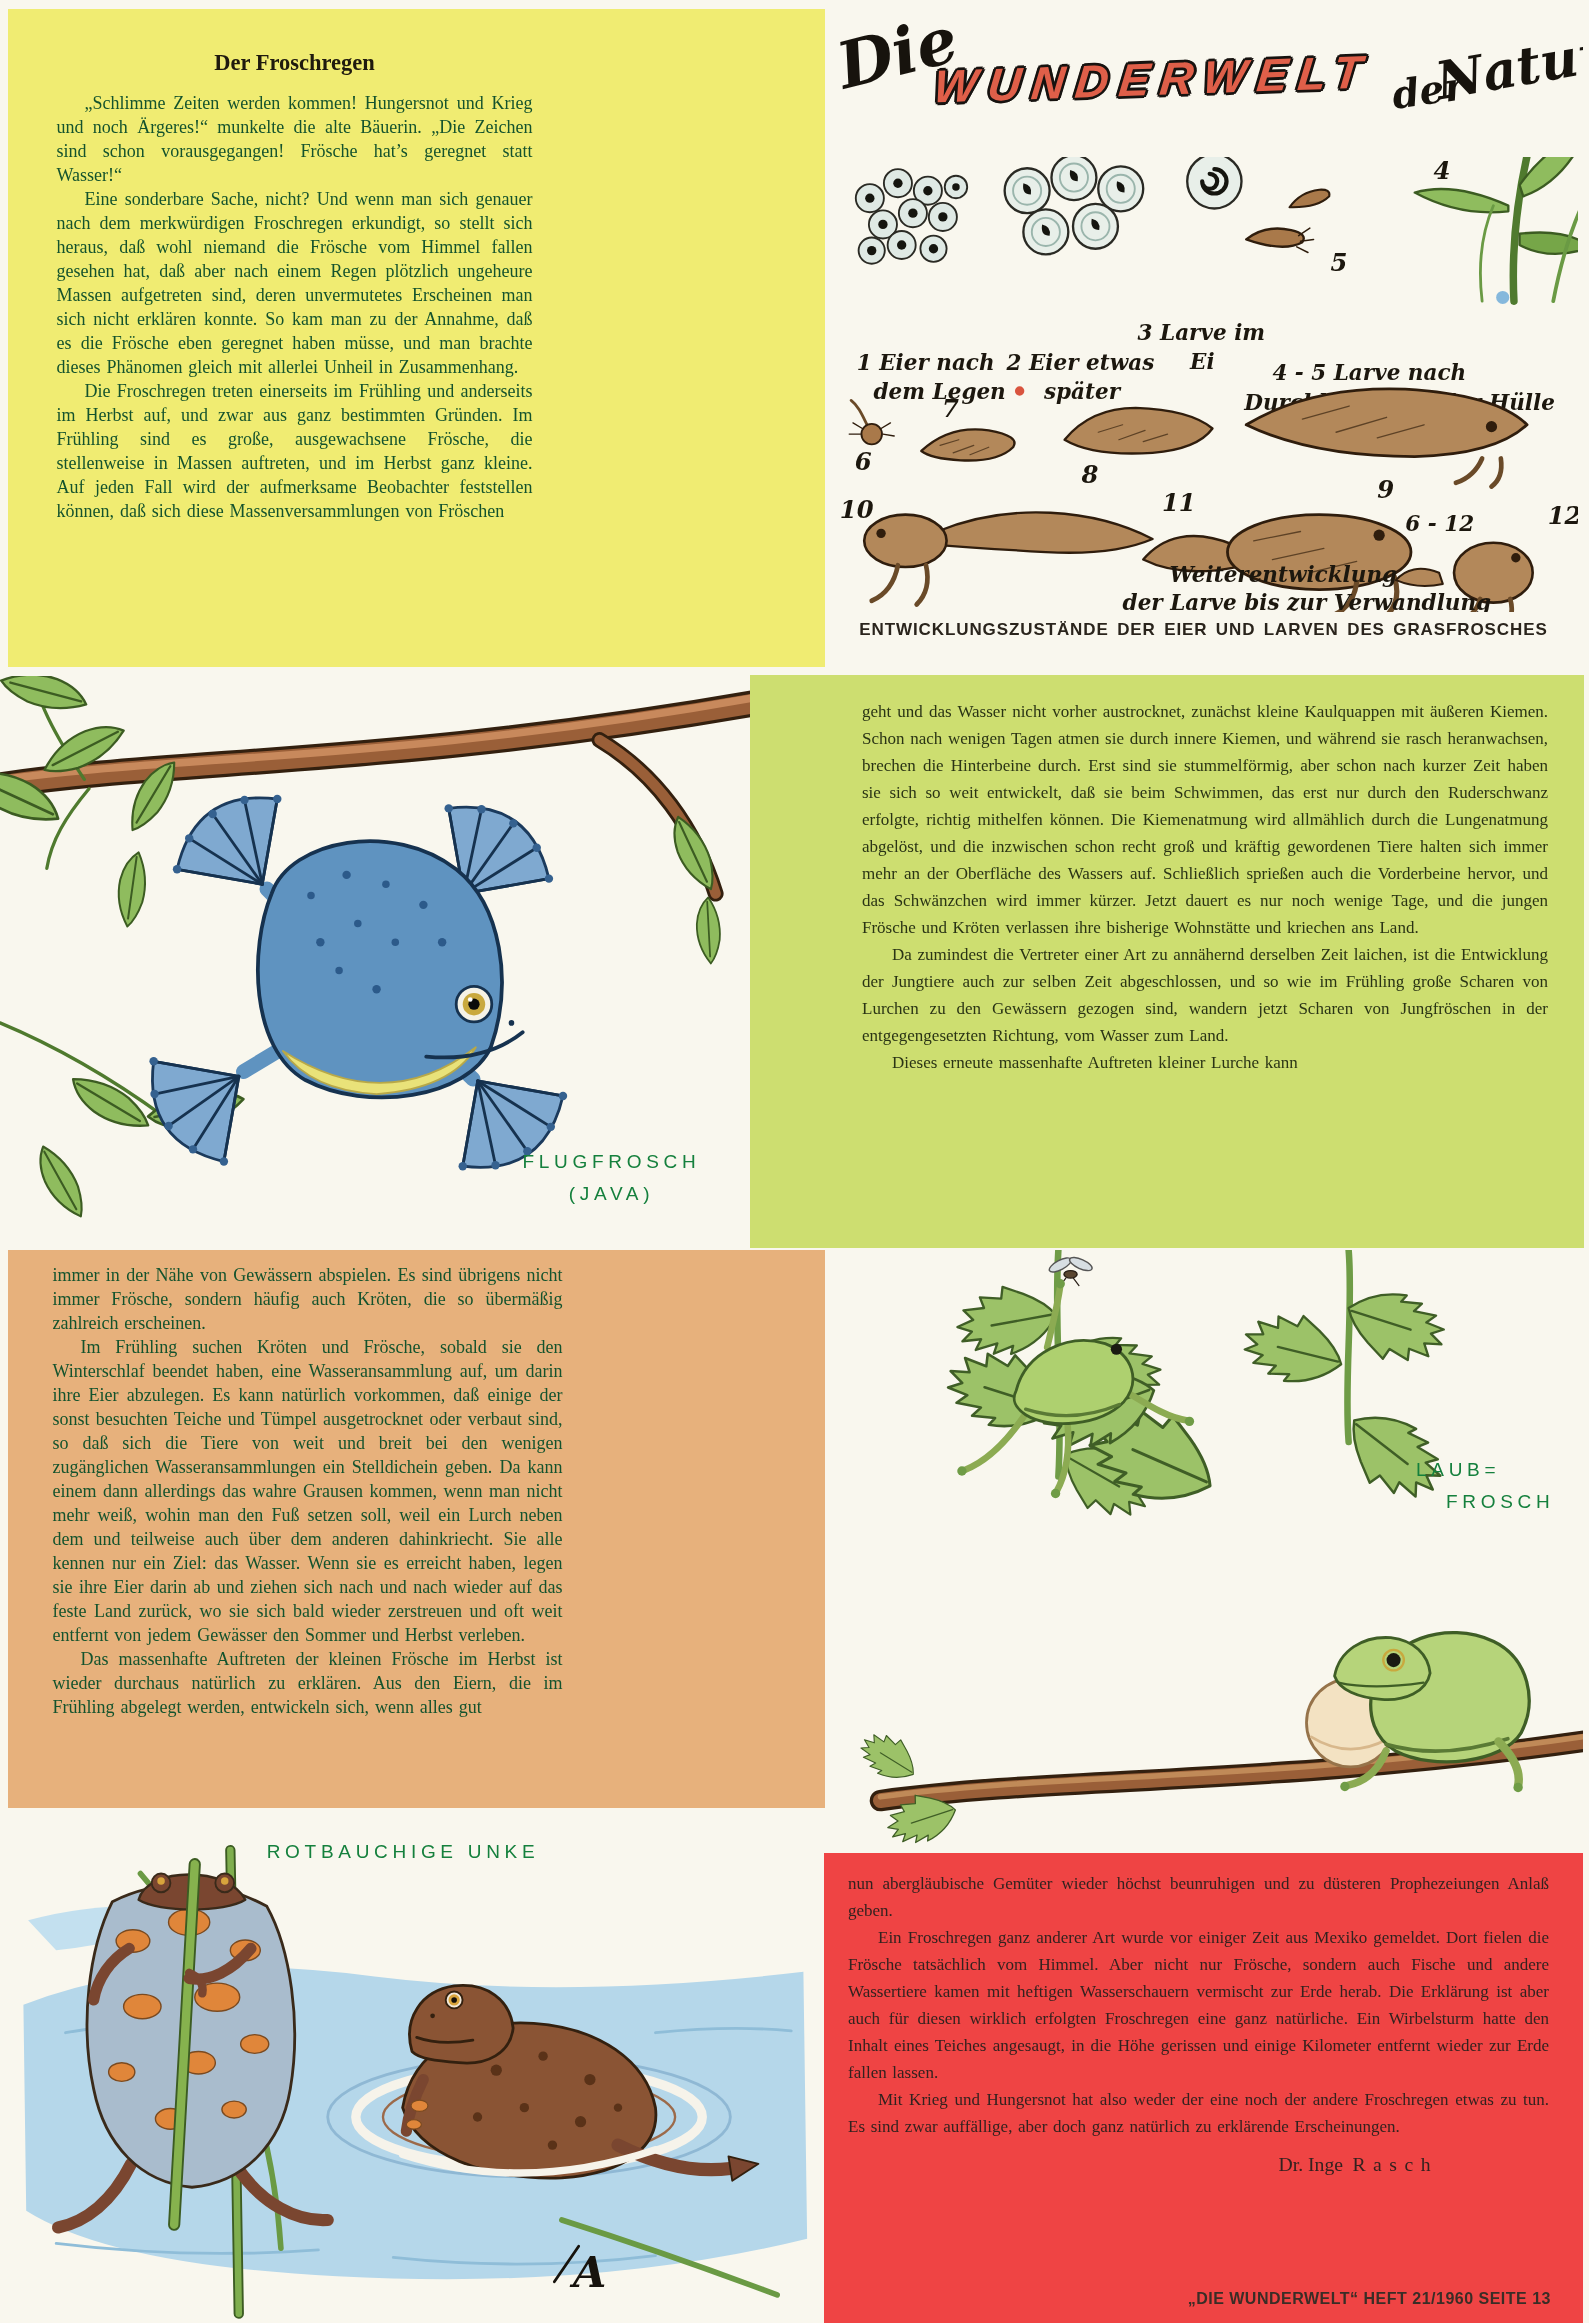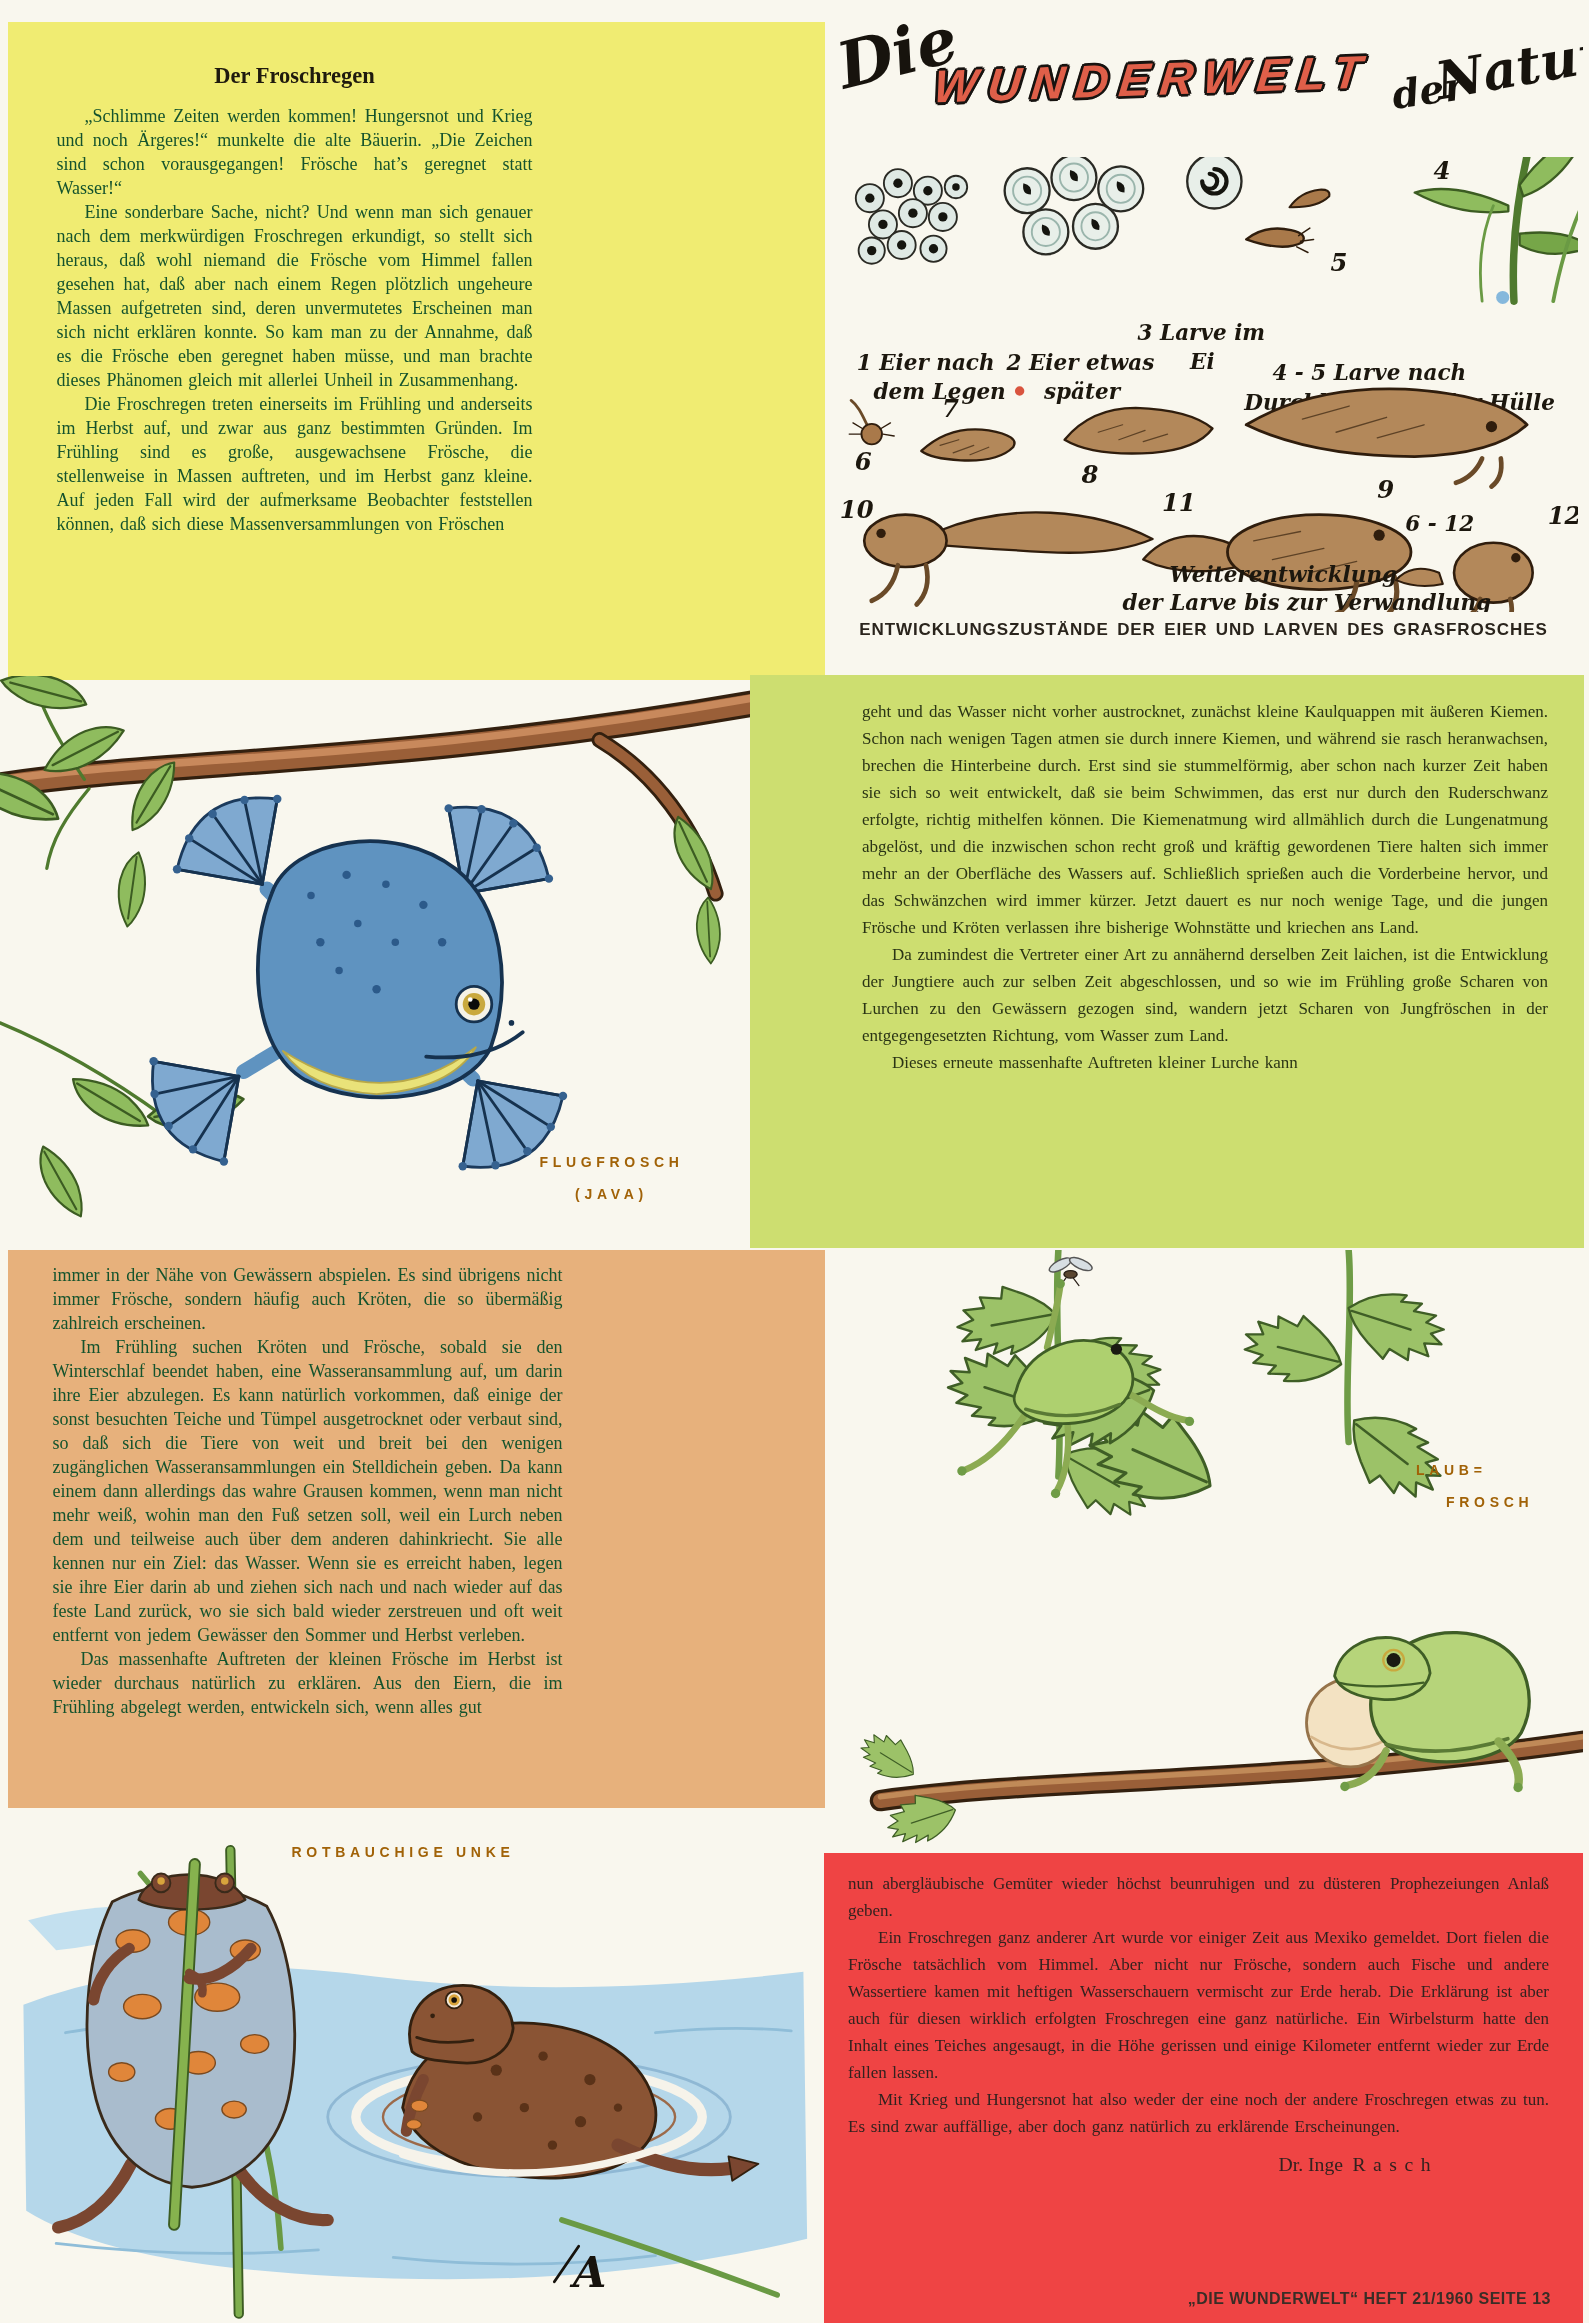--- a/index.html
+++ b/index.html
@@ -2,21 +2,21 @@
 <html lang="de" style="font-size:15px"><head>
 <meta charset="utf-8">
 <style>
   *{margin:0;padding:0;box-sizing:border-box}
   html,body{background:#ddd8cc}
   .page{position:relative;width:1589px;height:2324px;background:#f9f7ee;overflow:hidden;
         font-family:"Liberation Serif",serif;color:#2a2315}
   .box{position:absolute;overflow:hidden}
 
   
-  .yellow-box{left:7.5px;top:22px;width:817px;height:658px;background:#f0ec72;padding:41px 0 0 49px}
+  .yellow-box{left:7.5px;top:9px;width:817px;height:658px;background:#f0ec72;padding:41px 0 0 49px}
   .green-box{left:750px;top:675px;width:834px;height:573px;background:#cdde70;padding:22.5px 36px 0 112px}
   .orange-box{left:7.5px;top:1250px;width:817px;height:558px;background:#e7b17c;padding:13px 0 0 45px}
   .pink-box{left:824px;top:1853px;width:759px;height:470px;background:#ef4444;padding:17px 34px 0 24px}
 
   .text-col{width:476px}
   .article-title{font-size:22.5px;font-weight:bold;text-align:center;margin-bottom:15px;color:#1f1a0e}
   .bt p{font-size:18px;line-height:24px;text-align:justify;text-indent:28px;
         word-spacing:1.4px;hyphens:auto;color:#14532d}
   .bt-lg p{font-size:17px;line-height:27px;text-align:justify;text-indent:30px;
         word-spacing:1.4px;hyphens:auto;color:#2a3415}
@@ -44,22 +44,22 @@
         font-style:italic;font-weight:bold;font-size:52px;color:#17130d;transform:rotate(-10deg)}
   .dev-svg{position:absolute;left:7.5px;top:157px;width:746px;height:455px}
   .dev-caption{position:absolute;left:0;top:620px;width:100%;text-align:center;
         font-family:"Liberation Sans",sans-serif;font-weight:bold;font-size:17px;
         letter-spacing:0.9px;word-spacing:2.8px;color:#2a241c}
 
   
   .flug-panel{left:0;top:676px;width:755px;height:572px}
   .flug-svg{position:absolute;left:0;top:0;width:755px;height:572px}
   .flug-caption{position:absolute;left:513px;top:470px;width:197px;text-align:center}
-  .hand-caps{font-family:"Liberation Sans",sans-serif;font-weight:bold;font-size:14px;
-        letter-spacing:4.7px;color:#a16207;line-height:32px}
+  .hand-caps{font-family:"Liberation Sans",sans-serif;font-weight:normal;font-size:19px;
+        letter-spacing:4.7px;color:#15803d;line-height:32px}
   .laub-panel{left:824px;top:1250px;width:759px;height:603px}
   .laub-svg{position:absolute;left:0;top:0;width:759px;height:603px}
   .laub-caption{position:absolute;left:592px;top:204px;line-height:47px}
   .laub-caption .l2{margin-left:30px}
   .unke-panel{left:0;top:1808px;width:824px;height:515px}
   .unke-svg{position:absolute;left:0;top:0;width:824px;height:515px;z-index:1}
   .unke-caption{position:absolute;left:206px;top:28px;width:394px;text-align:center;z-index:2}
 
   
   svg path,svg line,svg circle,svg ellipse{stroke-linecap:round;stroke-linejoin:round}

